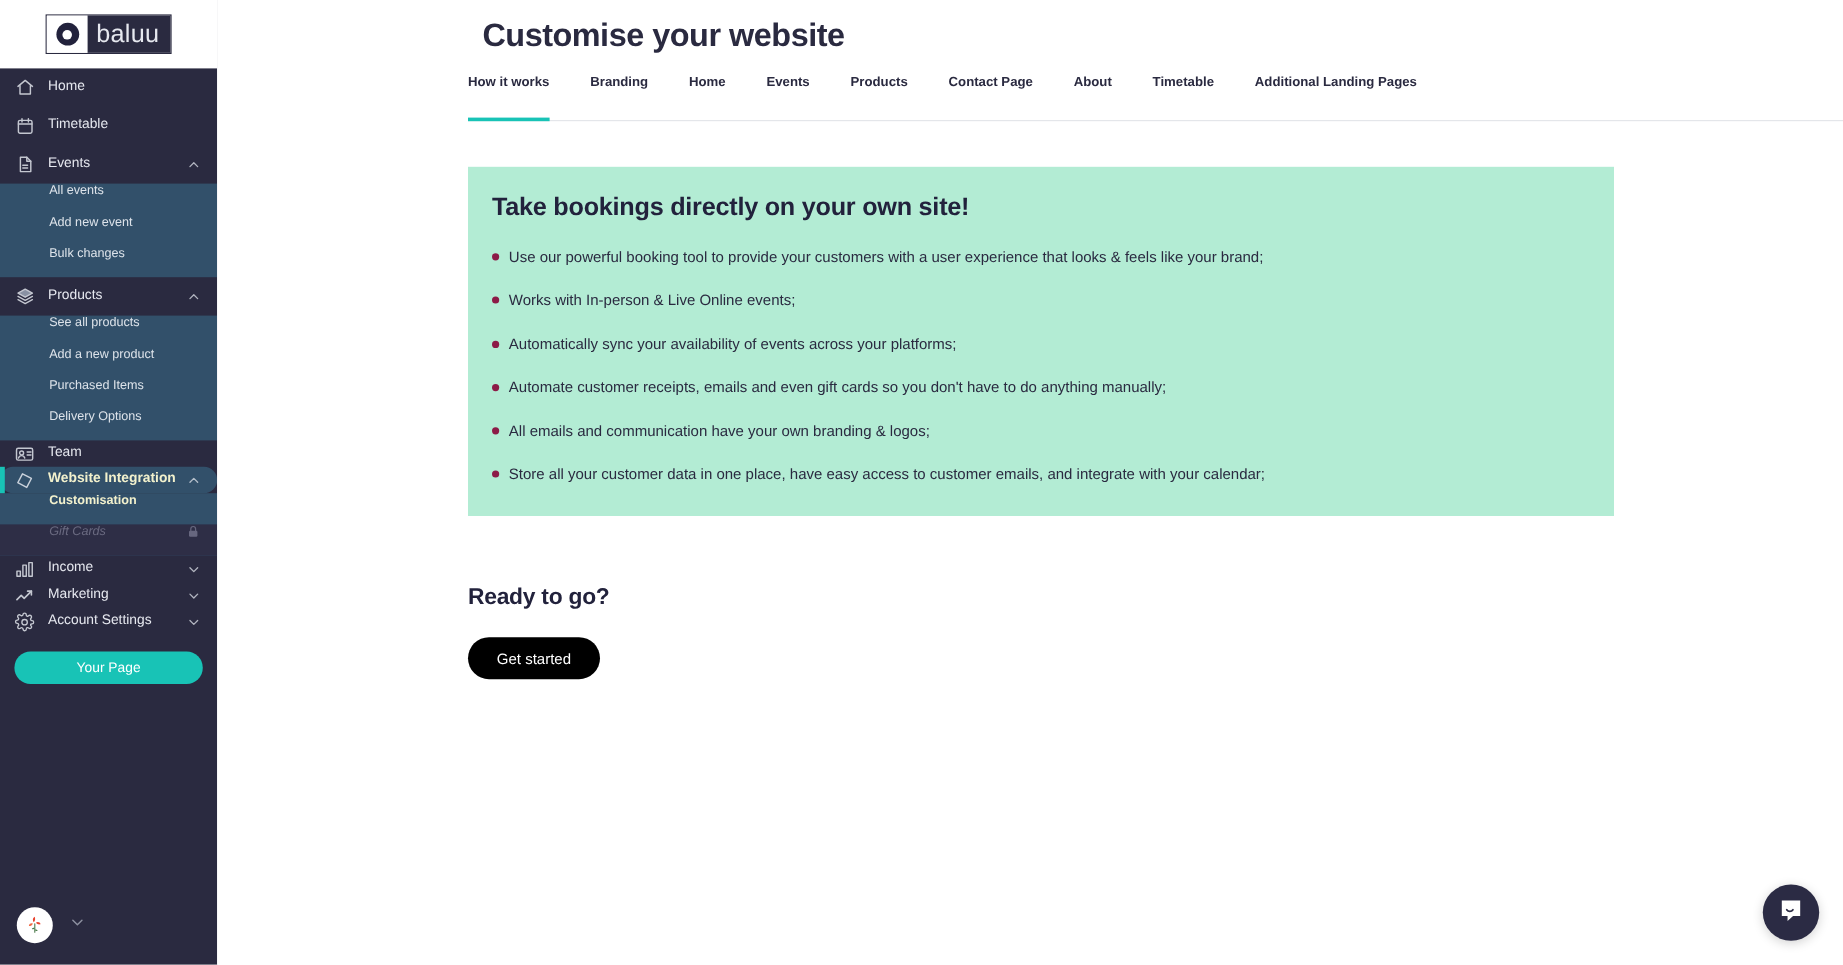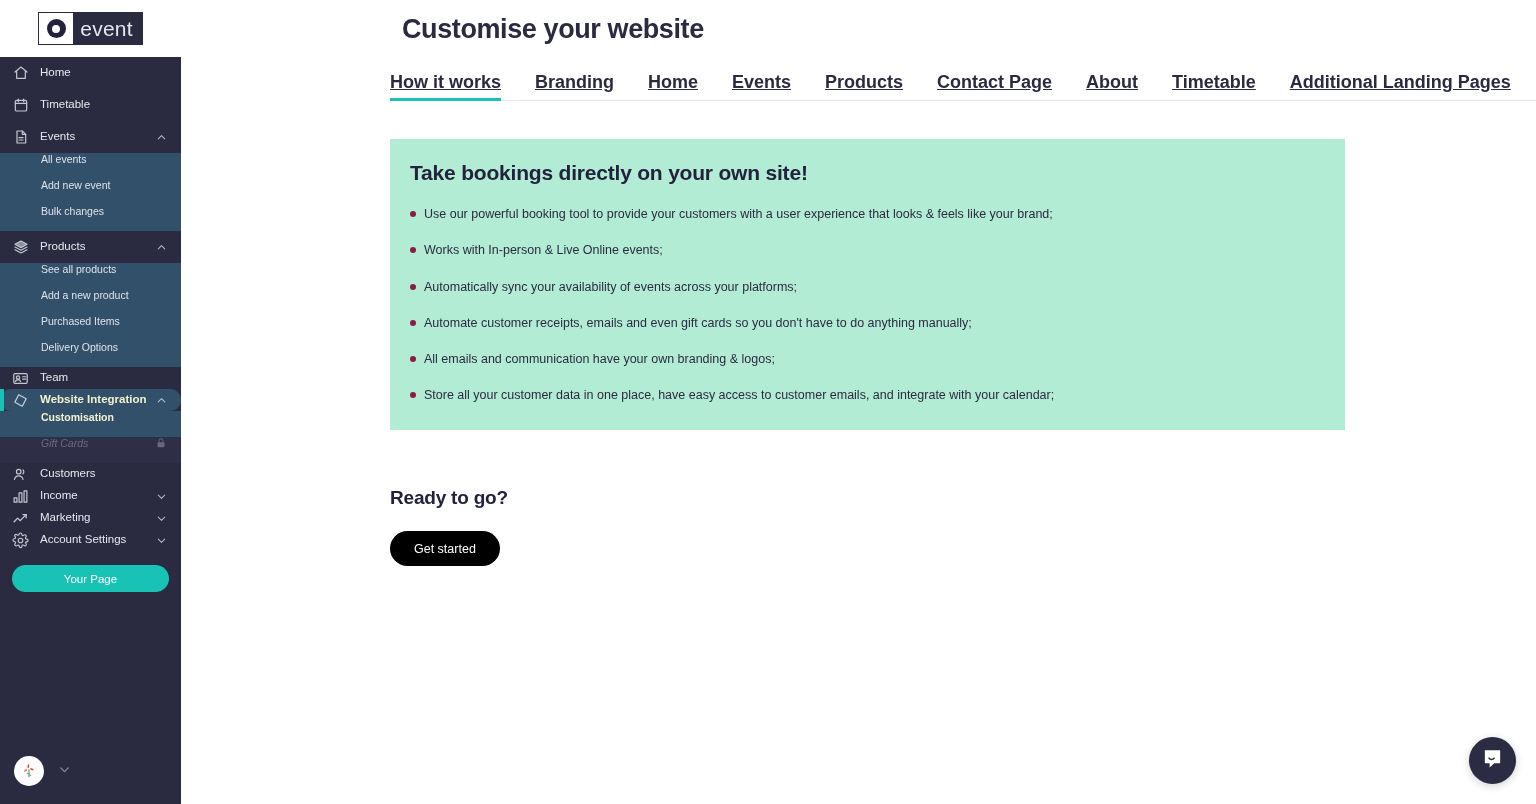--- a/index.html
+++ b/index.html
@@ -209,27 +209,26 @@
     top: 65px;
     width: 1151px;
     border-bottom: 1px solid #e4e6ea;
     display: flex;
     align-items: flex-end;
     height: 36px;
   }
   .tab {
     position: relative;
     color: #2a2a40;
-    font-size: 18px;
+    font-size: 11px;
     font-weight: bold;
-    padding: 0 0 7px 0;
+    padding: 0 0 25px 0;
     margin-right: 34px;
     cursor: pointer;
     white-space: nowrap;
-    text-decoration: underline;
   }
   .tab:last-child { margin-right: 0; }
   .tab.active::after {
     content: "";
     position: absolute;
     left: 0; right: 0;
     bottom: -1px;
     height: 3px;
     background: #18c3b6;
   }
@@ -311,21 +310,21 @@
 
 <div id="app">
 
   <aside class="sidebar">
 
     <div class="logo-wrap">
       <div class="logo">
         <div class="logo-mark">
           <div class="logo-mark-o"></div>
         </div>
-        <div class="logo-text">event</div>
+        <div class="logo-text">baluu</div>
       </div>
     </div>
 
     <nav class="nav">
 
       <div class="nav-item">
         <span class="ic">
           <svg width="16" height="16" viewBox="0 0 24 24" fill="none" stroke="#dfe3ea" stroke-width="1.8" stroke-linecap="round" stroke-linejoin="round">
               <path d="M3 10.5 12 3l9 7.5"></path>
               <path d="M5.5 9.5V20h13V9.5"></path>
@@ -434,30 +433,20 @@
           <span>Gift Cards</span>
           <span class="lock">
             <svg width="12" height="12" viewBox="0 0 24 24" fill="none" stroke="#7b7b92" stroke-width="2" stroke-linecap="round" stroke-linejoin="round">
                 <rect x="5" y="10.5" width="14" height="10" rx="2" fill="#7b7b92" stroke="none"></rect>
                 <path d="M8 10.5V7.5a4 4 0 018 0v3"></path>
               </svg>
           </span>
         </div>
       </div>
 
-      <div class="nav-item tall">
-        <span class="ic">
-          <svg width="17" height="17" viewBox="0 0 24 24" fill="none" stroke="#dfe3ea" stroke-width="1.7" stroke-linecap="round" stroke-linejoin="round">
-              <circle cx="9.5" cy="8" r="3.2"></circle>
-              <path d="M3.5 19c.8-3.4 3.1-5 6-5s5.2 1.6 6 5"></path>
-              <path d="M15.5 5.5a3.8 3.8 0 010 5.5"></path>
-            </svg>
-        </span>
-        <span class="nav-label">Customers</span>
-      </div>
 
       <div class="nav-item tall">
         <span class="ic">
           <svg width="17" height="17" viewBox="0 0 24 24" fill="none" stroke="#dfe3ea" stroke-width="1.7" stroke-linecap="round" stroke-linejoin="round">
               <rect x="3" y="14" width="4" height="6"></rect>
               <rect x="10" y="7" width="4" height="13"></rect>
               <rect x="17" y="4" width="4" height="16"></rect>
             </svg>
         </span>
         <span class="nav-label">Income</span>

